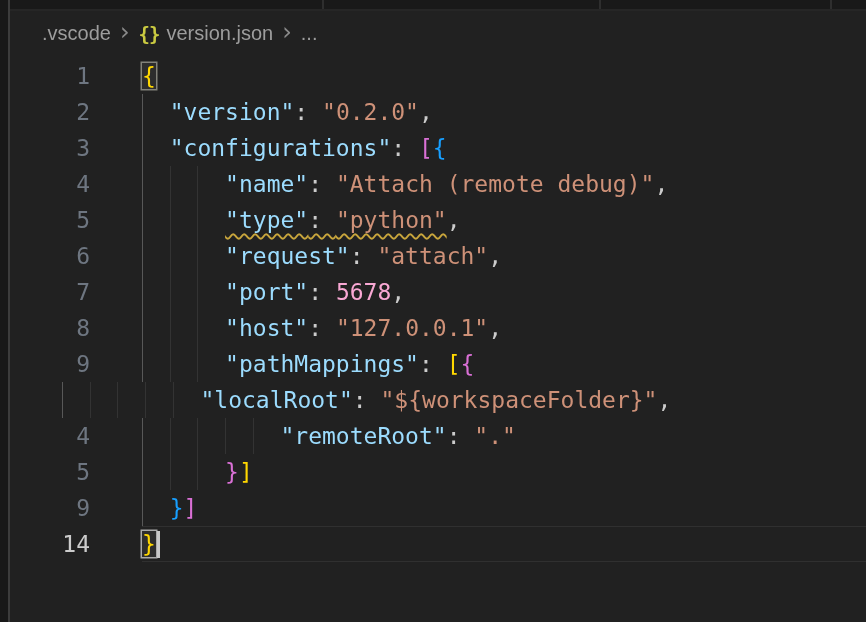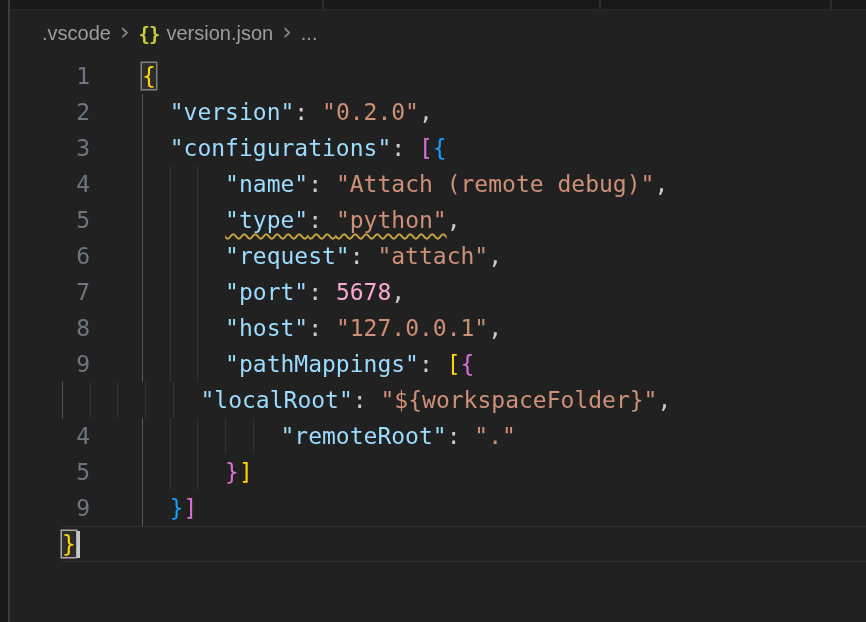--- a/index.html
+++ b/index.html
@@ -195,18 +195,19 @@
         </div>
         <div class="code-row">
           <div class="gutter">5</div>
           <div class="code"><span class="guide active-guide" style="left: 0ch;"></span><span class="guide" style="left: 2ch;"></span><span class="guide" style="left: 4ch;"></span><span class="tok-ws">      </span><span class="tok-b2">}</span><span class="tok-b1">]</span></div>
         </div>
         <div class="code-row">
           <div class="gutter">9</div>
           <div class="code"><span class="guide active-guide" style="left: 0ch;"></span><span class="tok-ws">  </span><span class="tok-b3">}</span><span class="tok-b2">]</span></div>
         </div>
         <div class="code-row">
+          <div class="gutter active">14</div>
           <div class="code active-line"><span class="tok-b1 matchbox match-bright">}</span><span class="cursor"></span></div>
         </div>
       </div>
 
   </div>
 </div>
 
 </body></html>

